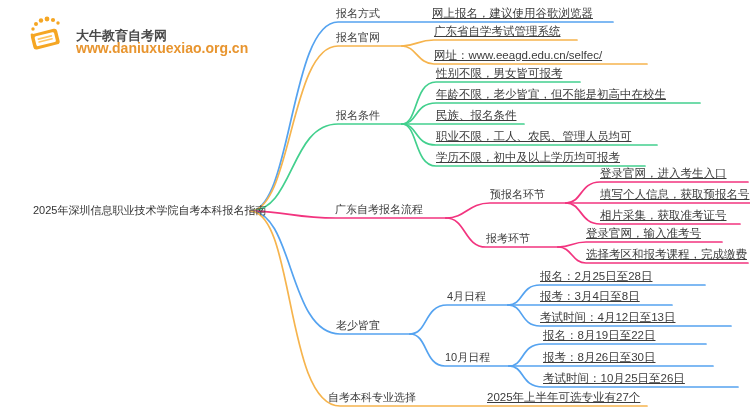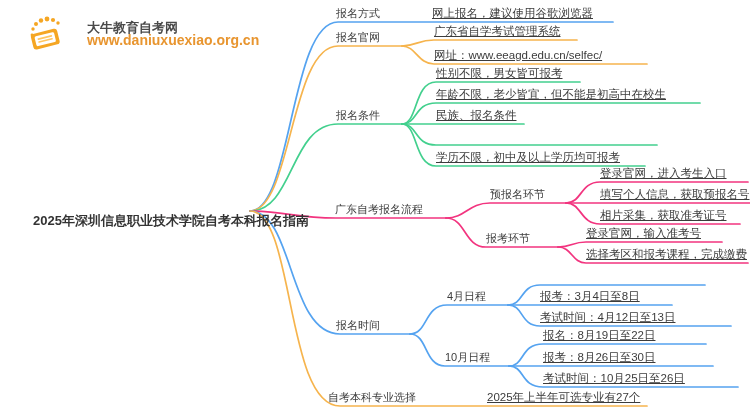--- a/index.html
+++ b/index.html
@@ -8,24 +8,24 @@
     font-family:"Liberation Sans","DejaVu Sans",sans-serif;
   }
   #connectors{position:absolute;left:0;top:0;width:750px;height:410px;}
   #connectors path{fill:none;stroke-width:1.7;stroke-linecap:round;stroke-linejoin:round;}
   .node{
     position:absolute;height:16px;line-height:16px;white-space:nowrap;
     font-size:11px;color:#3c3c3c;letter-spacing:0;
   }
   .leaf{font-size:11.5px;text-decoration:underline;}
   .central{
-    position:absolute;left:33px;top:213px;height:16px;line-height:16px;
-    font-size:13px;color:#333;white-space:nowrap;font-weight:700;
+    position:absolute;left:33px;top:202px;height:16px;line-height:16px;
+    font-size:11px;color:#333;white-space:nowrap;font-weight:400;
   }
-  .logo{position:absolute;left:26px;top:12px;display:flex;align-items:center;gap:19px;}
+  .logo{position:absolute;left:26px;top:12px;display:flex;align-items:flex-end;gap:8px;}
   .logo-name{font-size:13px;font-weight:bold;color:#4a4a4a;line-height:15px;white-space:nowrap;}
   .logo-url{font-size:14px;color:#e8952f;line-height:11px;white-space:nowrap;font-weight:bold;}
 </style>
 </head>
 <body>
 
 <div id="stage">
 
   <svg id="connectors">
 
@@ -94,33 +94,35 @@
   <div class="node leaf" style="left:432px;top:5px">网上报名，建议使用谷歌浏览器</div>
 
   <div class="node" style="left:336px;top:29px">报名官网</div>
   <div class="node leaf" style="left:434px;top:23px">广东省自学考试管理系统</div>
   <div class="node leaf" style="left:434px;top:47px">网址：www.eeagd.edu.cn/selfec/</div>
 
   <div class="node" style="left:336px;top:107px">报名条件</div>
   <div class="node leaf" style="left:436px;top:65px">性别不限，男女皆可报考</div>
   <div class="node leaf" style="left:436px;top:86px">年龄不限，老少皆宜，但不能是初高中在校生</div>
   <div class="node leaf" style="left:436px;top:107px">民族、报名条件</div>
+  <div class="node leaf" style="left:436px;top:128px">职业不限，工人、农民、管理人员均可</div>
   <div class="node leaf" style="left:436px;top:149px">学历不限，初中及以上学历均可报考</div>
 
   <div class="node" style="left:335px;top:201px">广东自考报名流程</div>
   <div class="node" style="left:490px;top:186px">预报名环节</div>
   <div class="node leaf" style="left:600px;top:165px">登录官网，进入考生入口</div>
   <div class="node leaf" style="left:600px;top:186px">填写个人信息，获取预报名号</div>
   <div class="node leaf" style="left:600px;top:207px">相片采集，获取准考证号</div>
   <div class="node" style="left:486px;top:230px">报考环节</div>
   <div class="node leaf" style="left:586px;top:225px">登录官网，输入准考号</div>
   <div class="node leaf" style="left:586px;top:246px">选择考区和报考课程，完成缴费</div>
 
-  <div class="node" style="left:336px;top:317px">报名时间</div>
+  <div class="node" style="left:336px;top:317px">老少皆宜</div>
   <div class="node" style="left:447px;top:288px">4月日程</div>
+  <div class="node leaf" style="left:540px;top:268px">报名：2月25日至28日</div>
   <div class="node leaf" style="left:540px;top:288px">报考：3月4日至8日</div>
   <div class="node leaf" style="left:540px;top:309px">考试时间：4月12日至13日</div>
   <div class="node" style="left:445px;top:349px">10月日程</div>
   <div class="node leaf" style="left:543px;top:327px">报名：8月19日至22日</div>
   <div class="node leaf" style="left:543px;top:349px">报考：8月26日至30日</div>
   <div class="node leaf" style="left:543px;top:370px">考试时间：10月25日至26日</div>
 
   <div class="node" style="left:328px;top:389px">自考本科专业选择</div>
   <div class="node leaf" style="left:487px;top:389px">2025年上半年可选专业有27个</div>
 

